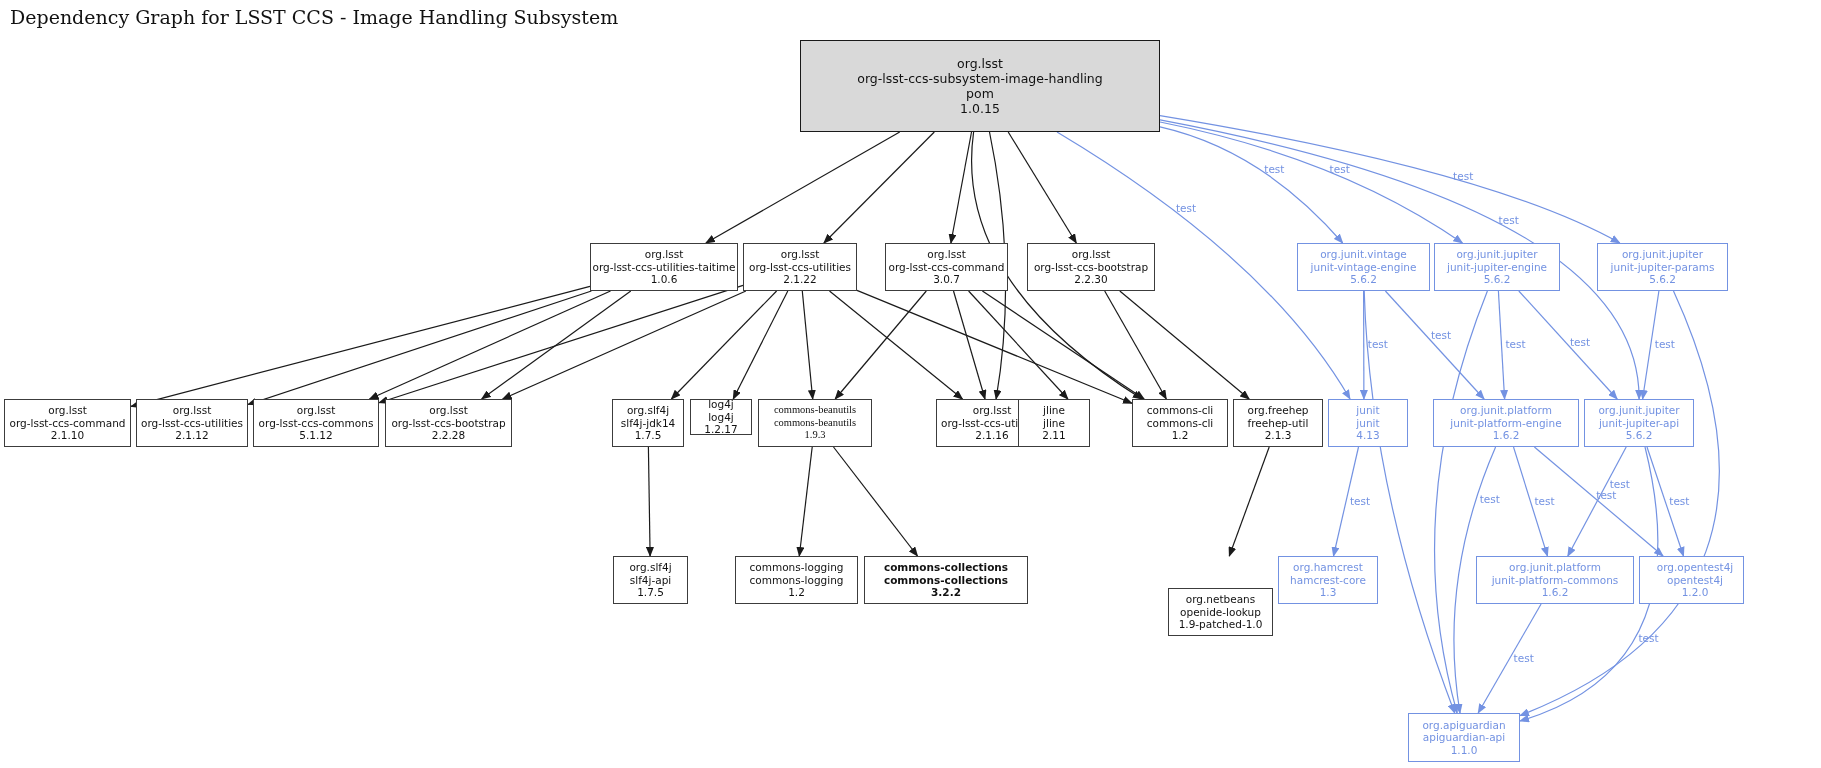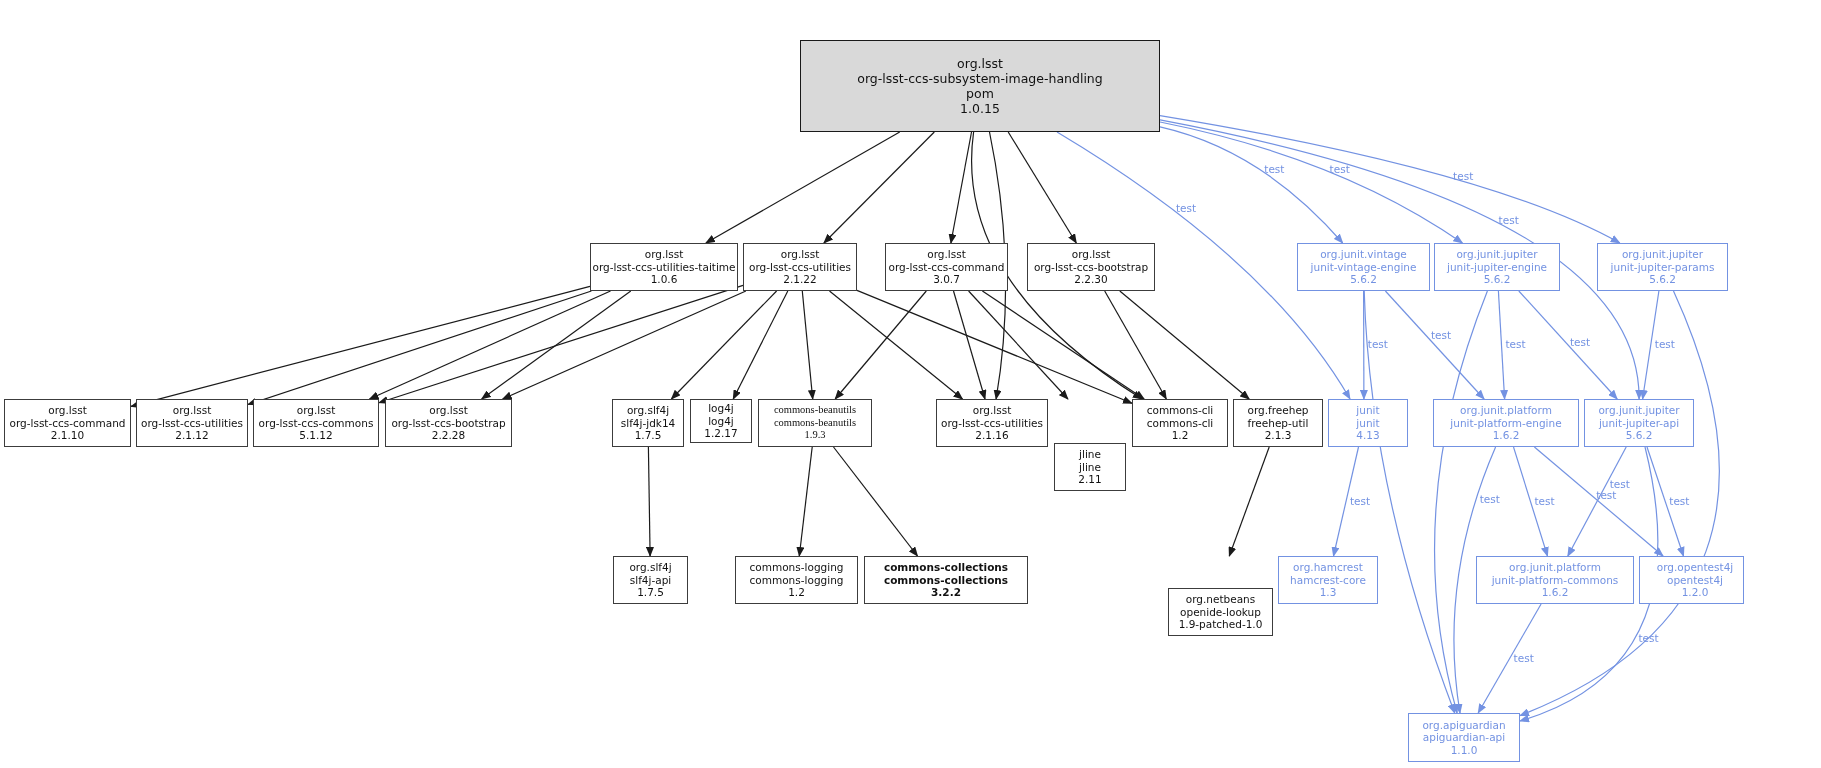--- a/index.html
+++ b/index.html
@@ -157,36 +157,36 @@
       <div class="node " style="left: 385px; top: 399px; width: 127px; height: 48px;">
         <span>org.lsst</span>
         <span>org-lsst-ccs-bootstrap</span>
         <span>2.2.28</span>
       </div>
       <div class="node " style="left: 612px; top: 399px; width: 72px; height: 48px;">
         <span>org.slf4j</span>
         <span>slf4j-jdk14</span>
         <span>1.7.5</span>
       </div>
-      <div class="node " style="left: 690px; top: 399px; width: 62px; height: 44px;">
+      <div class="node " style="left: 690px; top: 399px; width: 62px; height: 36px;">
         <span>log4j</span>
         <span>log4j</span>
         <span>1.2.17</span>
       </div>
       <div class="node " style="left: 758px; top: 399px; width: 114px; height: 48px; font-family: Liberation Serif, serif;">
         <span>commons-beanutils</span>
         <span>commons-beanutils</span>
         <span>1.9.3</span>
       </div>
       <div class="node " style="left: 936px; top: 399px; width: 112px; height: 48px;">
         <span>org.lsst</span>
         <span>org-lsst-ccs-utilities</span>
         <span>2.1.16</span>
       </div>
-      <div class="node " style="left: 1054px; top: 399px; width: 72px; height: 48px; margin-top: 44px;">
+      <div class="node " style="left: 1018px; top: 399px; width: 72px; height: 48px;">
         <span>jline</span>
         <span>jline</span>
         <span>2.11</span>
       </div>
       <div class="node " style="left: 1132px; top: 399px; width: 96px; height: 48px;">
         <span>commons-cli</span>
         <span>commons-cli</span>
         <span>1.2</span>
       </div>
       <div class="node " style="left: 1233px; top: 399px; width: 90px; height: 48px;">
@@ -243,13 +243,14 @@
         <span>org.opentest4j</span>
         <span>opentest4j</span>
         <span>1.2.0</span>
       </div>
       <div class="node test" style="left: 1408px; top: 713px; width: 112px; height: 49px;">
         <span>org.apiguardian</span>
         <span>apiguardian-api</span>
         <span>1.1.0</span>
       </div>
     </div>
+  <div id="graph-title">Dependency Graph for LSST CCS - Image Handling Subsystem</div>
 </div>
 
 </body></html>

